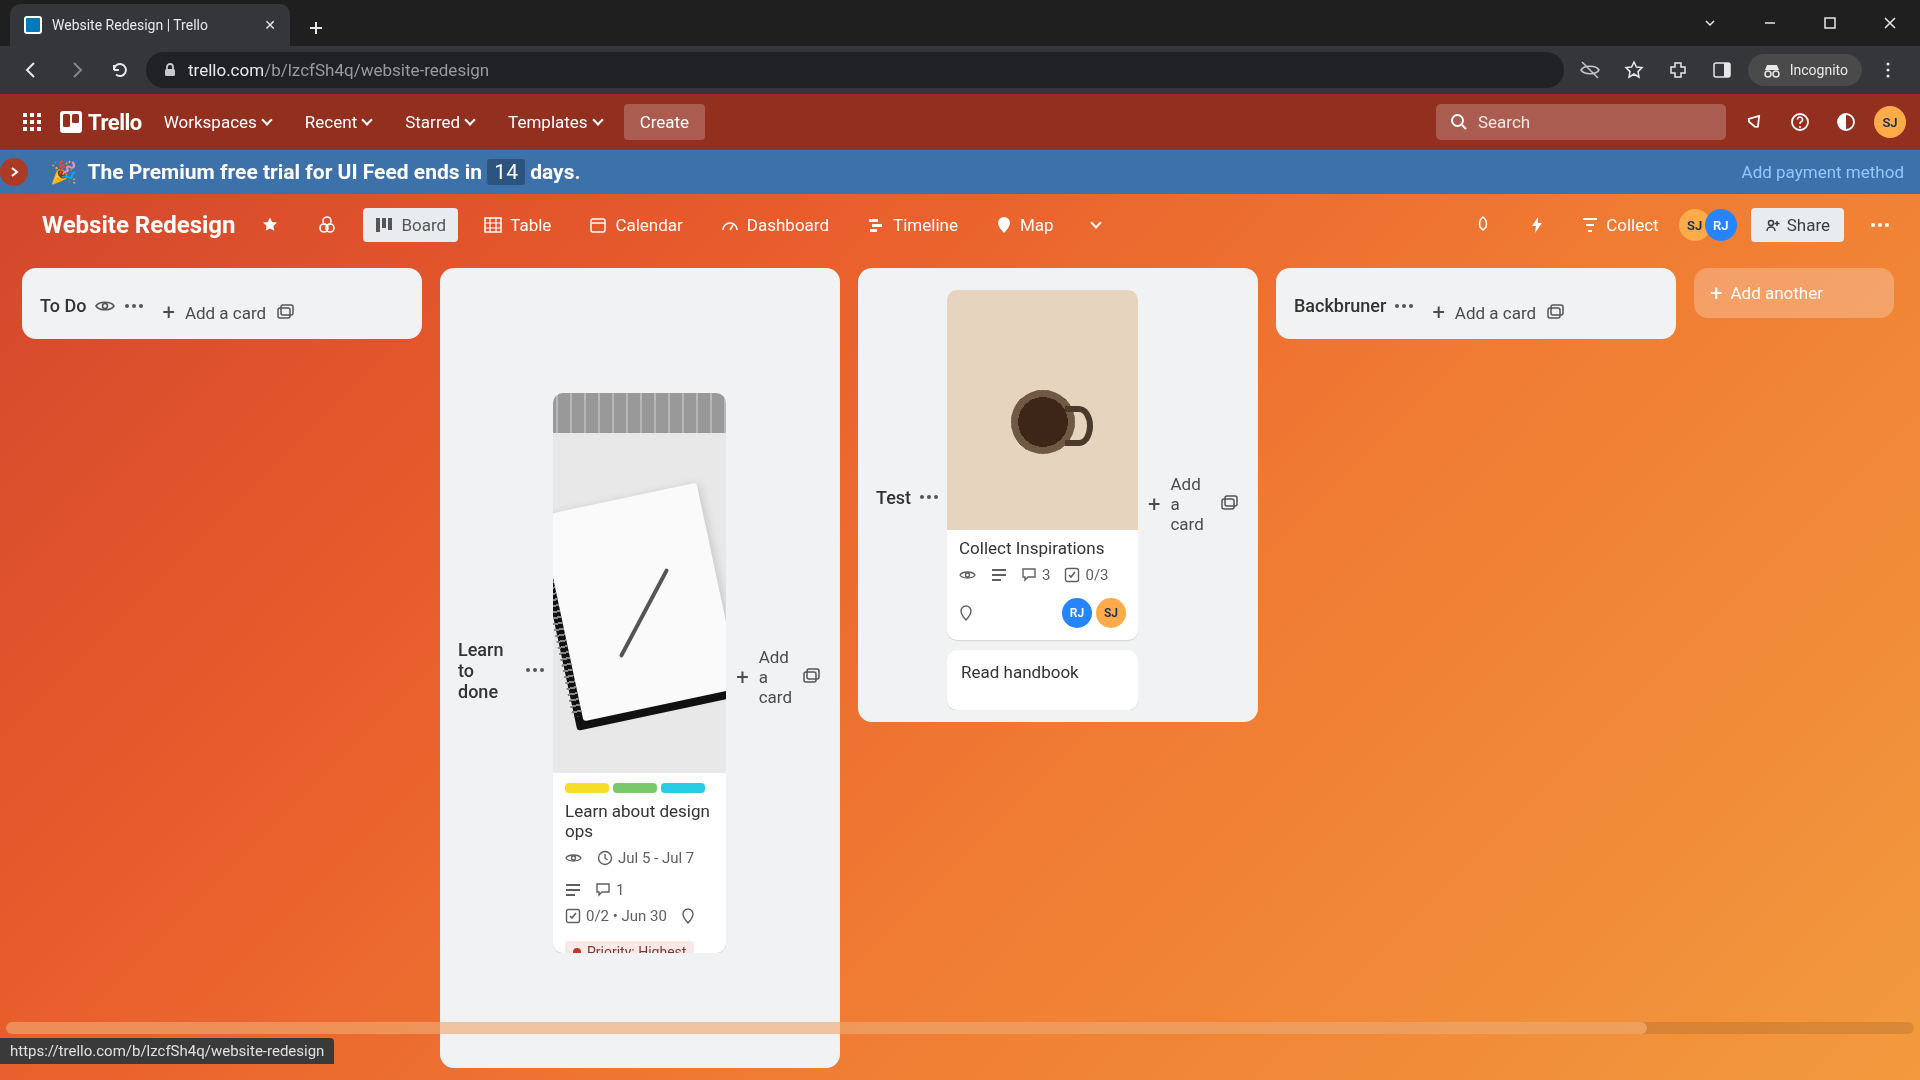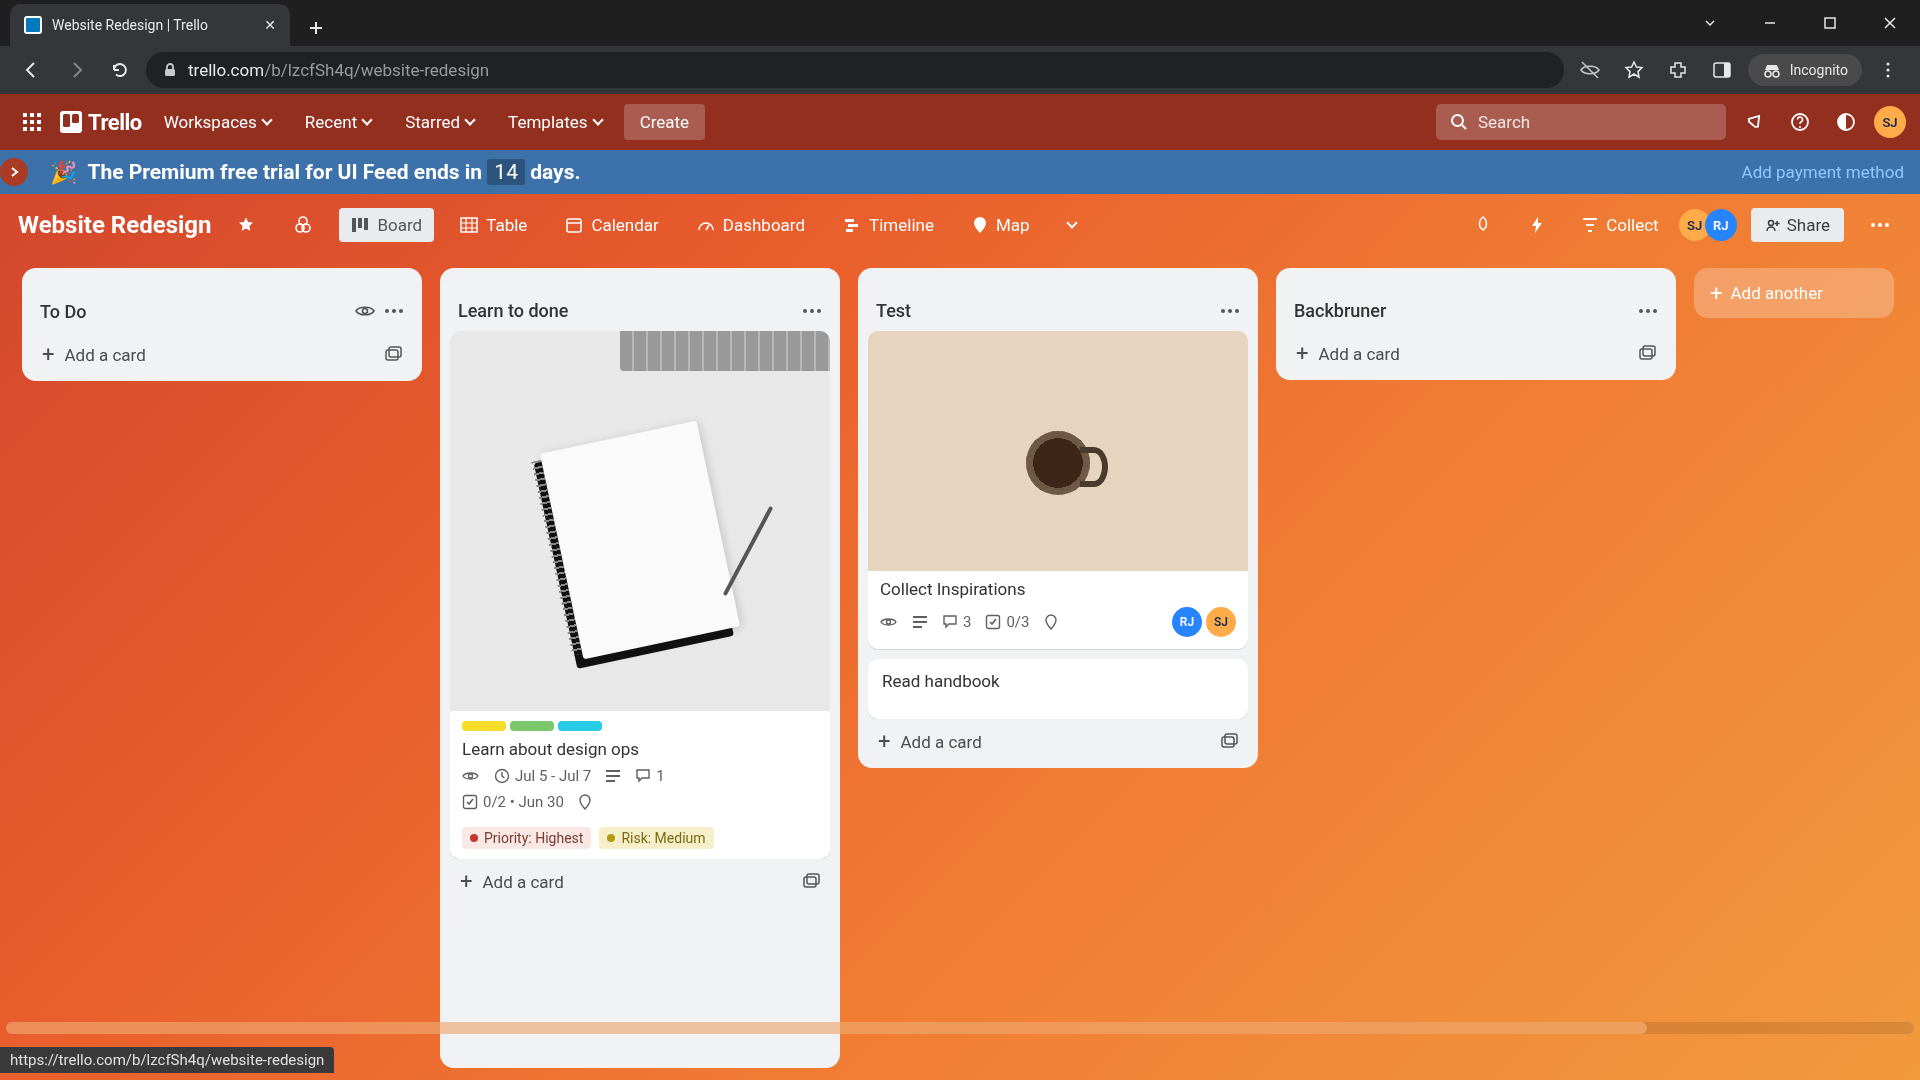--- a/index.html
+++ b/index.html
@@ -50,32 +50,32 @@
 
 .promo-wrap { position:relative; }
 .promo { height:44px; background:#3d71aa; display:flex; align-items:center; padding:0 16px 0 50px; color:#fff; gap:10px; }
 .promo-text { font-size:21px; }
 .promo-text .daycount { background:rgba(0,0,0,.25); padding:1px 7px; border-radius:3px; }
 .promo .chip { font-size:22px; }
 .promo-cta { margin-left:auto; color:#8fc9ff; font-size:17px; cursor:pointer; }
 .promo-chevron { position:absolute; left:0px; top:50%; transform:translateY(-50%); width:28px; height:28px; border-radius:50%; background:#ab3b24; display:flex; align-items:center; justify-content:center; color:#fff; cursor:pointer; }
 
 
-.boardbar { height:62px; display:flex; align-items:center; padding:0 18px; gap:14px; color:#fff; }
+.boardbar { height:62px; display:flex; align-items:center; padding:0 18px; gap:14px; color:#fff;margin-left:24px; }
 .board-title { font-size:24px; font-weight:700; }
 .bb-btn { display:flex; align-items:center; gap:8px; padding:7px 12px; border-radius:4px; cursor:pointer; font-size:17px; color:#fff; }
 .bb-btn.active { background:#e9ecef; color:#555; }
 .bb-btn svg { flex-shrink:0; }
 .share { background:#e9ecef; color:#3b3b3b; display:flex; align-items:center; gap:6px; padding:7px 14px; border-radius:4px; font-size:17px; cursor:pointer; }
 .avatars { display:flex; }
 .avatars .avatar { margin-left:-6px; border:2px solid transparent; }
 
 
 .board { display:flex; gap:18px; padding:12px 22px; height:calc(100% - 56px - 44px - 62px); overflow-x:auto; }
-.list { background:#f1f2f4; border-radius:14px; width:400px; flex-shrink:0; padding:28px 10px 12px; display:flex; flex-direction:column; max-height:100%; }
+.list { background:#f1f2f4; border-radius:14px; width:400px; flex-shrink:0; padding:22px 10px 12px; display:flex; flex-direction:row; max-height:100%;align-items:center; }
 .list-header { display:flex; align-items:center; padding:4px 8px 10px; gap:8px; }
 .list-title { font-size:18px; color:#333; font-weight:500; flex:1; }
 .list-hicon { color:#555; cursor:pointer; }
 .list-cards { display:flex; flex-direction:column; gap:10px; overflow-y:auto; scrollbar-width:thin; scrollbar-color:#c9c9c9 transparent; }
 .card { background:#fff; border-radius:10px; box-shadow:0 1px 1px rgba(0,0,0,.12); overflow:hidden; }
 .card-cover { height:380px; background:#e8e8e8; position:relative; }
 .notebook { position:absolute; left:50%; top:55%; transform:translate(-50%,-50%) rotate(-12deg); width:160px; height:210px; background:#fafafa; border-radius:3px; box-shadow:-8px 8px 0 #111, 2px 2px 10px rgba(0,0,0,.15); }
 .notebook::before { content:''; position:absolute; left:-10px; top:6px; bottom:6px; width:10px; background:repeating-linear-gradient(#888 0 2px, transparent 2px 6px); }
 .keyboard { position:absolute; right:-10px; top:-20px; width:220px; height:60px; background:#c0c0c0; border-radius:4px; background-image:repeating-linear-gradient(90deg,#999 0 12px,#b8b8b8 12px 14px), repeating-linear-gradient(#a2a2a2 0 12px,#b8b8b8 12px 14px); background-size:14px 14px; }
 .pen { position:absolute; right:80px; top:170px; width:4px; height:100px; background:#555; transform:rotate(28deg); border-radius:2px; }
@@ -99,21 +99,21 @@
 .add-card { display:flex; align-items:center; gap:10px; padding:10px 10px 2px; color:#4c4c4c; font-size:17px; cursor:pointer; }
 .add-card .plus { font-size:22px; }
 .add-card .tmpl { margin-left:auto; }
 .add-list { background:rgba(255,255,255,.25); border-radius:14px; height:50px; min-width:200px; padding:0 16px; display:flex; align-items:center; gap:8px; color:#fff; font-size:17px; cursor:pointer; }
 
 
 .hscroll { position:absolute; left:6px; right:6px; bottom:46px; height:12px; background:rgba(0,0,0,.1); border-radius:6px; }
 .hscroll-thumb { position:absolute; left:0; top:0; height:12px; width:86%; background:rgba(255,180,120,.6); border-radius:6px; }
 
 
-.statusbar { position:absolute; left:0; bottom:7px; background:#3a3a3a; padding:4px 10px; border-radius:0 4px 0 0; font-size:15px; color:#e0e0e0; }
+.statusbar { position:absolute; left:0; bottom:16px; background:#3a3a3a; padding:4px 10px; border-radius:0 4px 0 0; font-size:15px; color:#e0e0e0; }
 </style>
 </head>
 <body>
 
 <div class="titlebar">
   <div class="tabs">
     <div class="tab">
       <div class="tab-favicon"></div>
       <div class="tab-title">Website Redesign | Trello</div>
       <div class="tab-close">✕</div>

